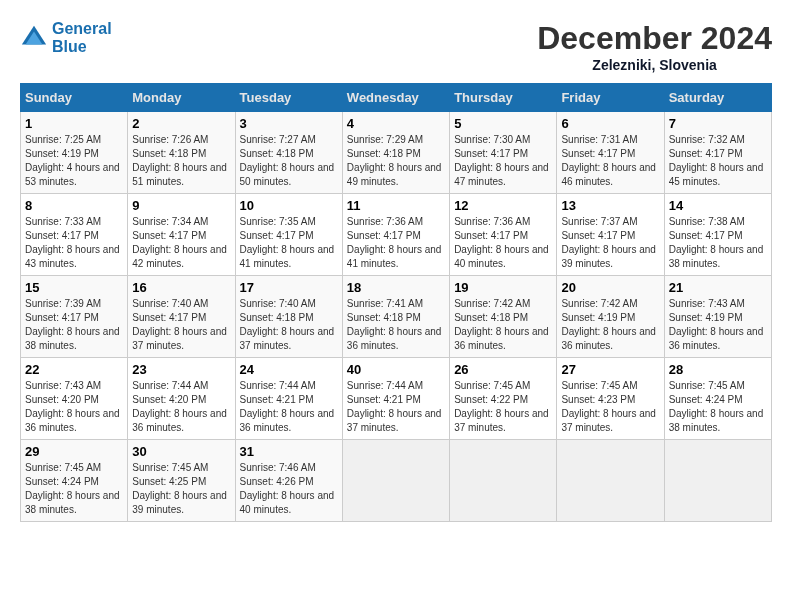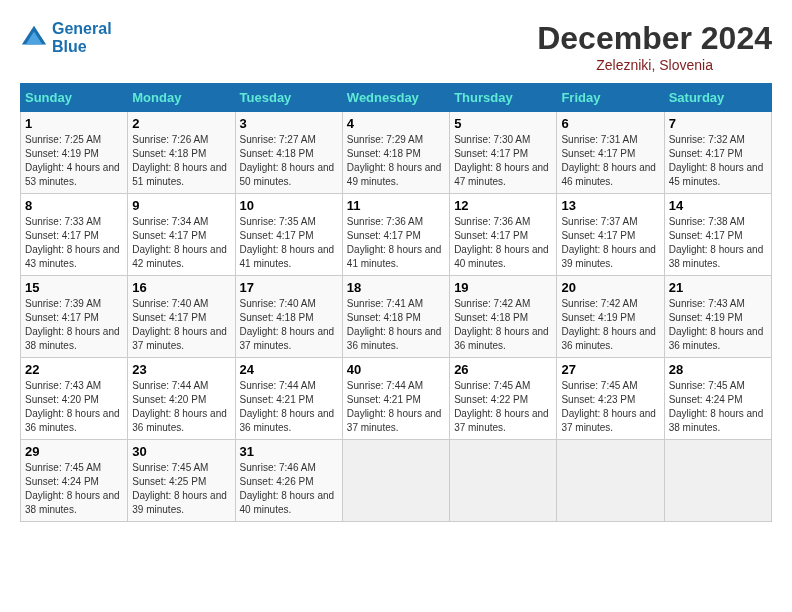--- a/index.html
+++ b/index.html
@@ -37,30 +37,31 @@
     .title-area {
       text-align: center;
     }
     .month-title {
       font-size: 32px;
       font-weight: bold;
       color: #333;
     }
     .subtitle {
       font-size: 14px;
-      color: #7f1d1d;
+      color: #0f172a;
+      font-weight: bold;
     }
     table {
       width: 100%;
       border-collapse: collapse;
       font-size: 11px;
     }
     thead tr th {
       background-color: #1a6faf;
-      color: #5eead4;
+      color: #e5e5e5;
       padding: 6px 4px;
       text-align: left;
       font-size: 13px;
       font-weight: bold;
       border: 1px solid #1a6faf;
     }
     tbody tr td {
       border: 1px solid #ccc;
       vertical-align: top;
       padding: 4px;

